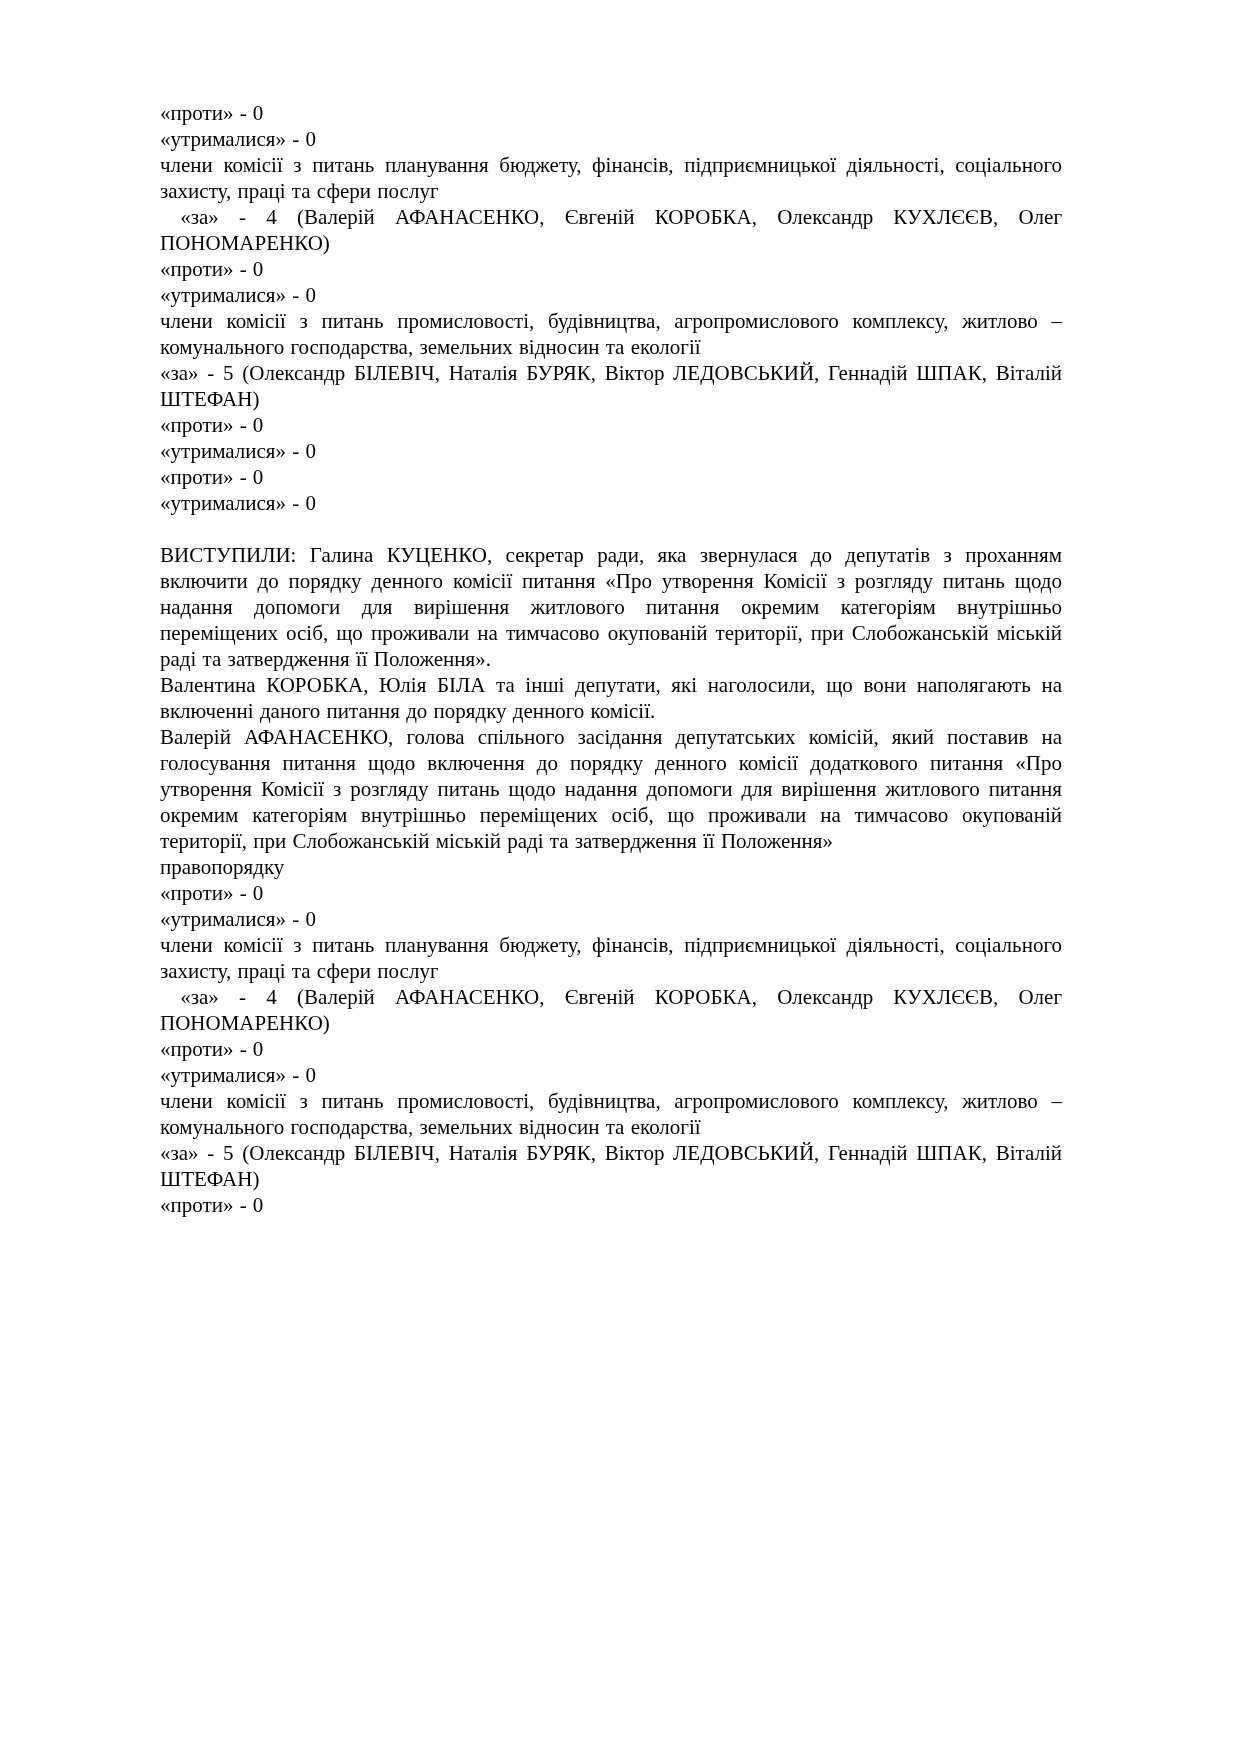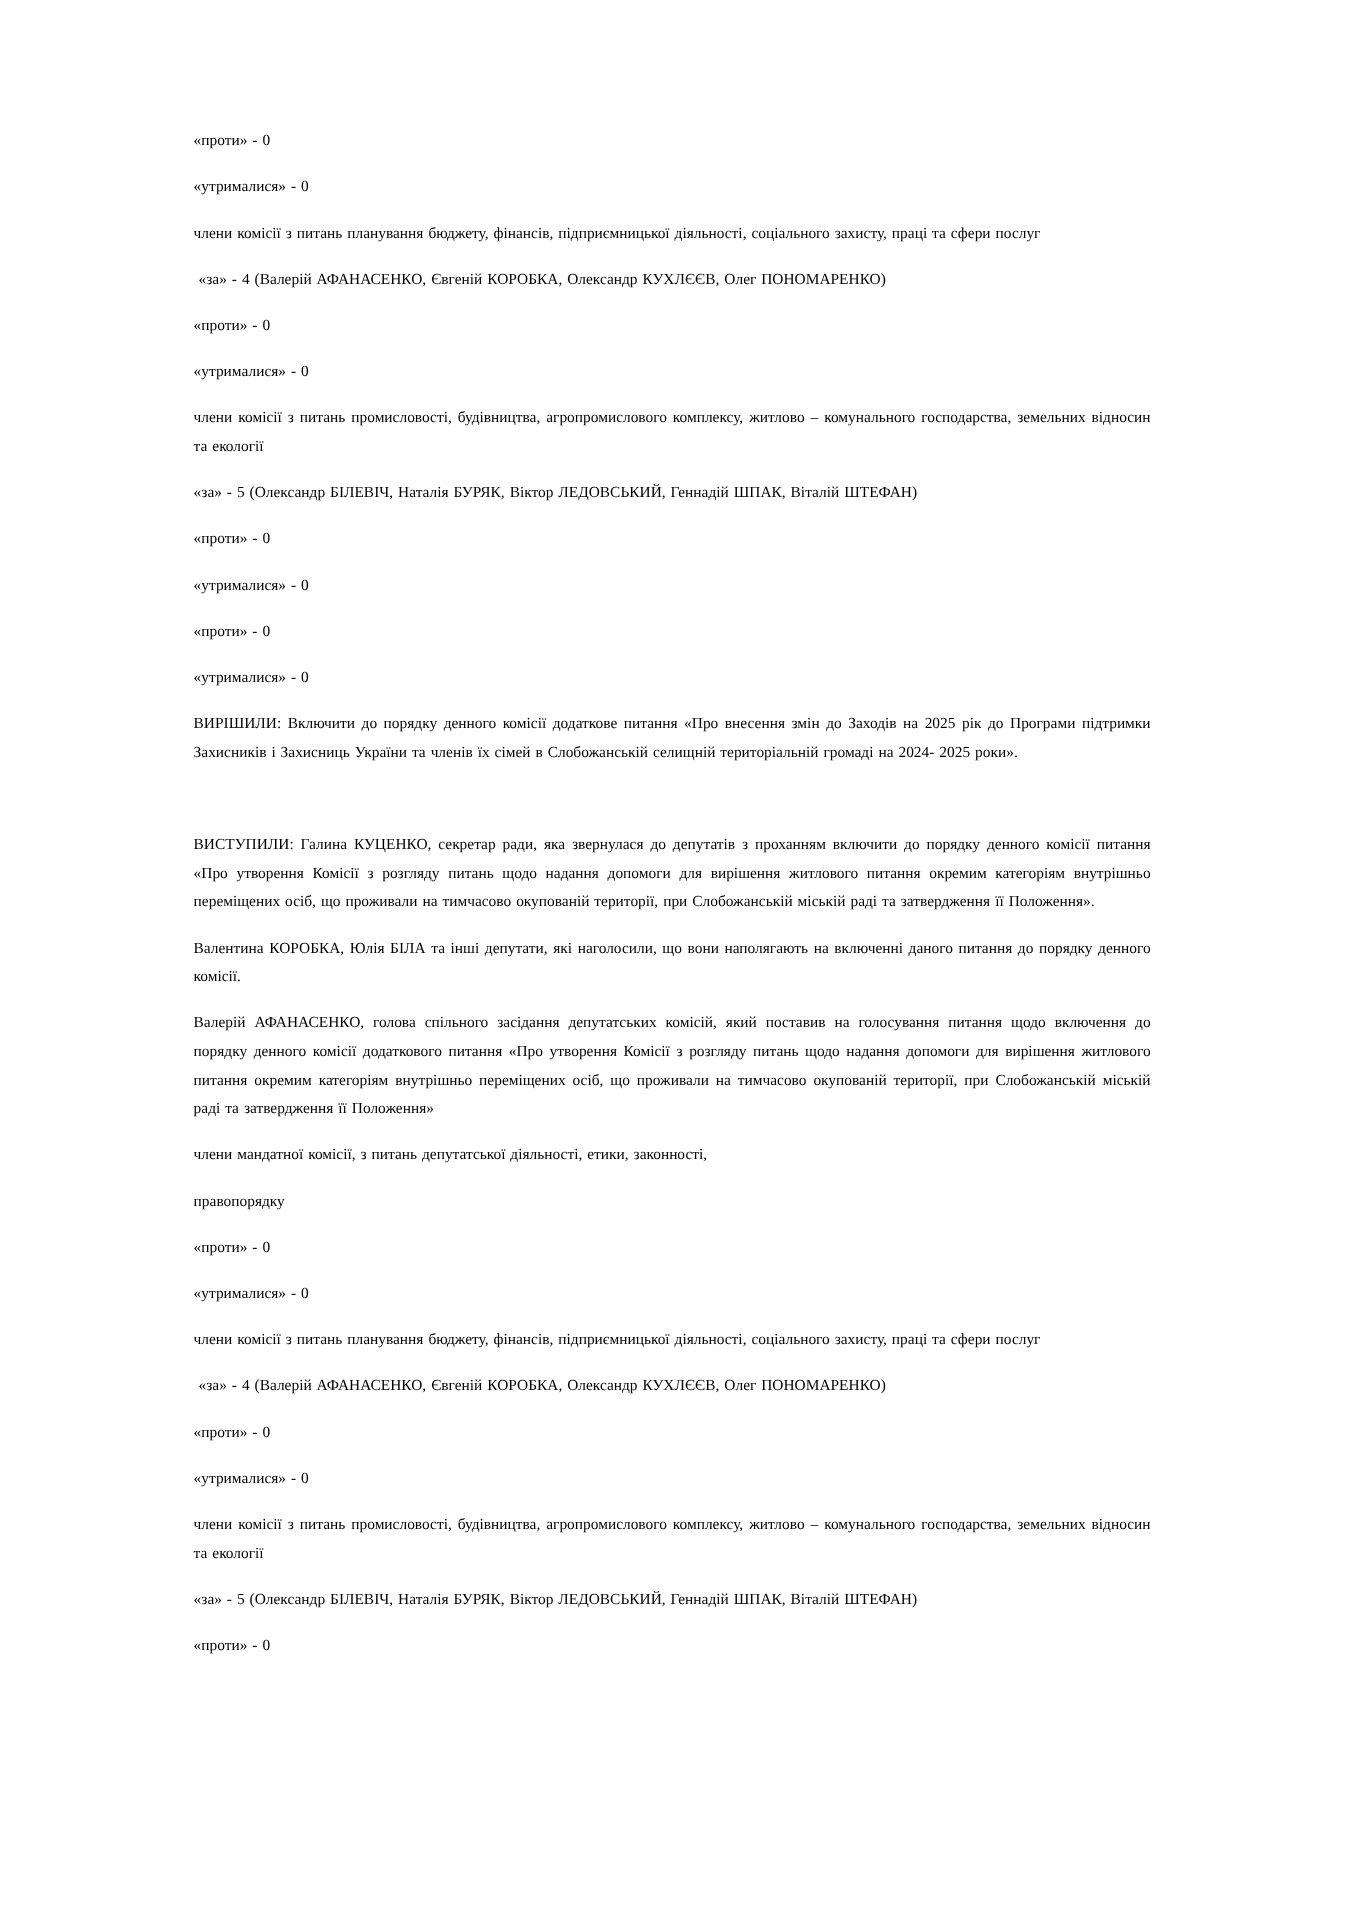--- a/index.html
+++ b/index.html
@@ -13,24 +13,24 @@
     height: 1754px;
     background: #ffffff;
     box-sizing: border-box;
     padding: 100px 178px 0 160px;
     overflow: hidden;
   }
   .content {
     width: 100%;
   }
   .para {
-    margin: 16px;
+    margin: 0;
     padding: 0;
     font-family: "Liberation Serif", "DejaVu Serif", serif;
-    font-size: 14px;
+    font-size: 21px;
     line-height: 26px;
     color: #000000;
     text-align: justify;
     white-space: pre-wrap;
     word-spacing: 1px;
   }
   .para.spacer {
     min-height: 26px;
   }
 </style>
@@ -44,26 +44,24 @@
       <p class="para">члени комісії з питань планування бюджету, фінансів, підприємницької діяльності, соціального захисту, праці та сфери послуг</p>
       <p class="para"> «за» - 4 (Валерій АФАНАСЕНКО, Євгеній КОРОБКА, Олександр КУХЛЄЄВ, Олег ПОНОМАРЕНКО)</p>
       <p class="para">«проти» - 0</p>
       <p class="para">«утрималися» - 0</p>
       <p class="para">члени комісії з питань промисловості, будівництва, агропромислового комплексу, житлово – комунального господарства, земельних відносин та екології</p>
       <p class="para">«за» - 5 (Олександр БІЛЕВІЧ, Наталія БУРЯК, Віктор ЛЕДОВСЬКИЙ, Геннадій ШПАК, Віталій ШТЕФАН)</p>
       <p class="para">«проти» - 0</p>
       <p class="para">«утрималися» - 0</p>
       <p class="para">«проти» - 0</p>
       <p class="para">«утрималися» - 0</p>
-      <p class="para">ВИРІШИЛИ: Включити до порядку денного комісії додаткове питання «Про внесення змін до Заходів на 2025 рік до Програми підтримки Захисників і Захисниць України та членів їх сімей в Слобожанській селищній територіальній громаді на 2024- 2025 роки».</p>
       <p class="para spacer"></p>
       <p class="para">ВИСТУПИЛИ: Галина КУЦЕНКО, секретар ради, яка звернулася до депутатів з проханням включити до порядку денного комісії питання «Про утворення Комісії з розгляду питань щодо надання допомоги для вирішення житлового питання окремим категоріям внутрішньо переміщених осіб, що проживали на тимчасово окупованій території, при Слобожанській міській раді та затвердження її Положення».</p>
       <p class="para">Валентина КОРОБКА, Юлія БІЛА та інші депутати, які наголосили, що вони наполягають на включенні даного питання до порядку денного комісії.</p>
       <p class="para">Валерій АФАНАСЕНКО, голова спільного засідання депутатських комісій, який поставив на голосування питання щодо включення до порядку денного комісії додаткового питання «Про утворення Комісії з розгляду питань щодо надання допомоги для вирішення житлового питання окремим категоріям внутрішньо переміщених осіб, що проживали на тимчасово окупованій території, при Слобожанській міській раді та затвердження її Положення»</p>
-      <p class="para">члени мандатної комісії, з питань депутатської діяльності, етики, законності,</p>
       <p class="para">правопорядку</p>
       <p class="para">«проти» - 0</p>
       <p class="para">«утрималися» - 0</p>
       <p class="para">члени комісії з питань планування бюджету, фінансів, підприємницької діяльності, соціального захисту, праці та сфери послуг</p>
       <p class="para"> «за» - 4 (Валерій АФАНАСЕНКО, Євгеній КОРОБКА, Олександр КУХЛЄЄВ, Олег ПОНОМАРЕНКО)</p>
       <p class="para">«проти» - 0</p>
       <p class="para">«утрималися» - 0</p>
       <p class="para">члени комісії з питань промисловості, будівництва, агропромислового комплексу, житлово – комунального господарства, земельних відносин та екології</p>
       <p class="para">«за» - 5 (Олександр БІЛЕВІЧ, Наталія БУРЯК, Віктор ЛЕДОВСЬКИЙ, Геннадій ШПАК, Віталій ШТЕФАН)</p>
       <p class="para">«проти» - 0</p>

